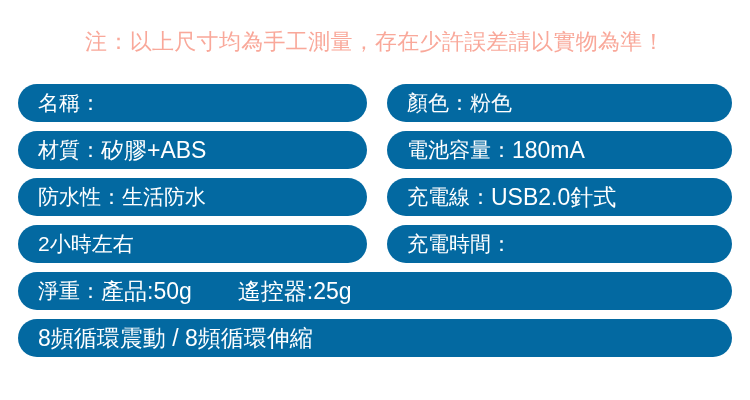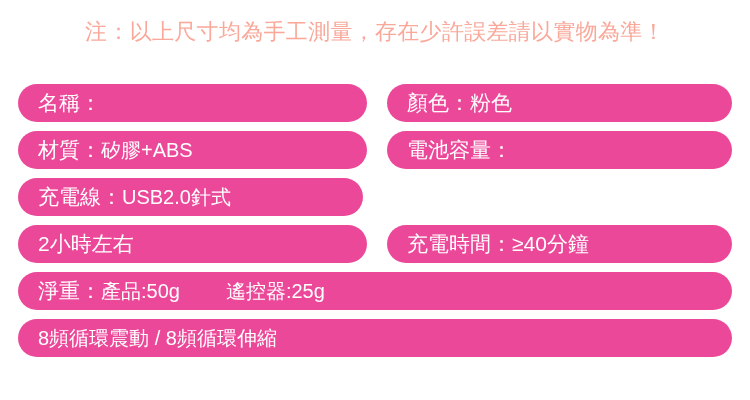--- a/index.html
+++ b/index.html
@@ -14,21 +14,21 @@
     overflow: hidden;
   }
   .spec-sheet {
     position: relative;
     width: 750px;
     height: 400px;
     box-sizing: border-box;
   }
   .note-line {
     position: absolute;
-    top: 17px;
+    top: 27px;
     left: 0;
     width: 750px;
     text-align: center;
     color: #f9a89a;
     font-size: 22px;
     line-height: 30px;
     letter-spacing: 0.3px;
     white-space: nowrap;
   }
   .rows {
@@ -39,21 +39,21 @@
   }
   .row {
     display: flex;
     flex-direction: row;
     justify-content: flex-start;
     align-items: stretch;
     margin-bottom: 9px;
     height: 38px;
   }
   .pill {
-    background: #ec4899;
+    background: #0369a1;
     border-radius: 19px;
     height: 38px;
     box-sizing: border-box;
     display: flex;
     align-items: center;
     padding-left: 20px;
     padding-right: 14px;
     color: #ffffff;
     font-size: 21px;
     line-height: 38px;
@@ -77,21 +77,21 @@
     display: inline-block;
   }
   .pill .value {
     display: inline-block;
   }
   .pill .value-gap {
     display: inline-block;
     width: 46px;
   }
   .pill .value-thin {
-    font-size: 20px;
+    font-size: 23px;
   }
 </style>
 </head>
 <body>
 
 <div class="spec-sheet">
 
   <div class="note-line">注：以上尺寸均為手工測量，存在少許誤差請以實物為準！</div>
 
   <div class="rows">
@@ -106,37 +106,41 @@
       </div>
     </div>
 
     <div class="row">
       <div class="pill col-left">
         <span class="label">材質：</span>
           <span class="value value-thin">矽膠+ABS</span>
       </div>
       <div class="pill col-right">
         <span class="label">電池容量：</span>
+          <span class="value value-thin">180mA</span>
       </div>
     </div>
 
     <div class="row">
+      <div class="pill col-left">
+        <span class="label">防水性：</span>
+          <span class="value">生活防水</span>
+      </div>
       <div class="pill col-right">
         <span class="label">充電線：</span>
           <span class="value value-thin">USB2.0針式</span>
       </div>
     </div>
 
     <div class="row">
       <div class="pill col-left">
           <span class="value">2小時左右</span>
       </div>
       <div class="pill col-right">
         <span class="label">充電時間：</span>
-          <span class="value">≥40分鐘</span>
       </div>
     </div>
 
     <div class="row">
       <div class="pill col-full">
         <span class="label">淨重：</span>
           <span class="value value-thin"> 產品:50g</span>
           <span class="value-gap"></span>
           <span class="value value-thin">遙控器:25g</span>
       </div>

